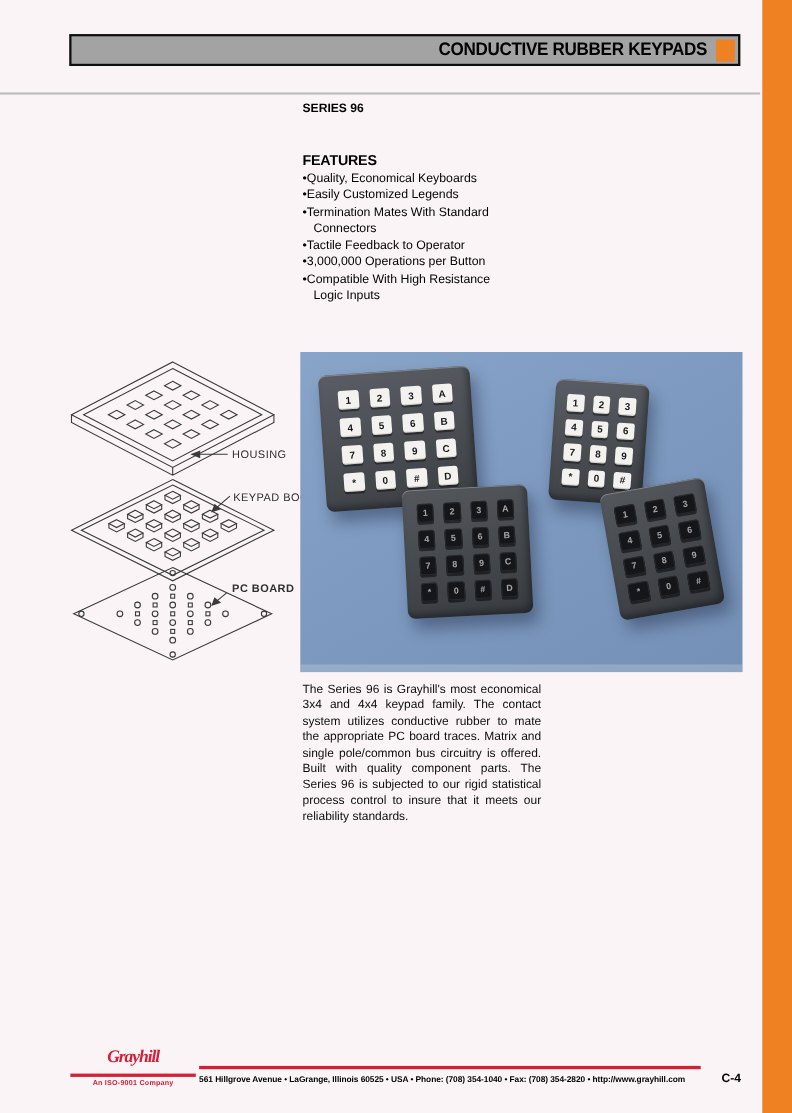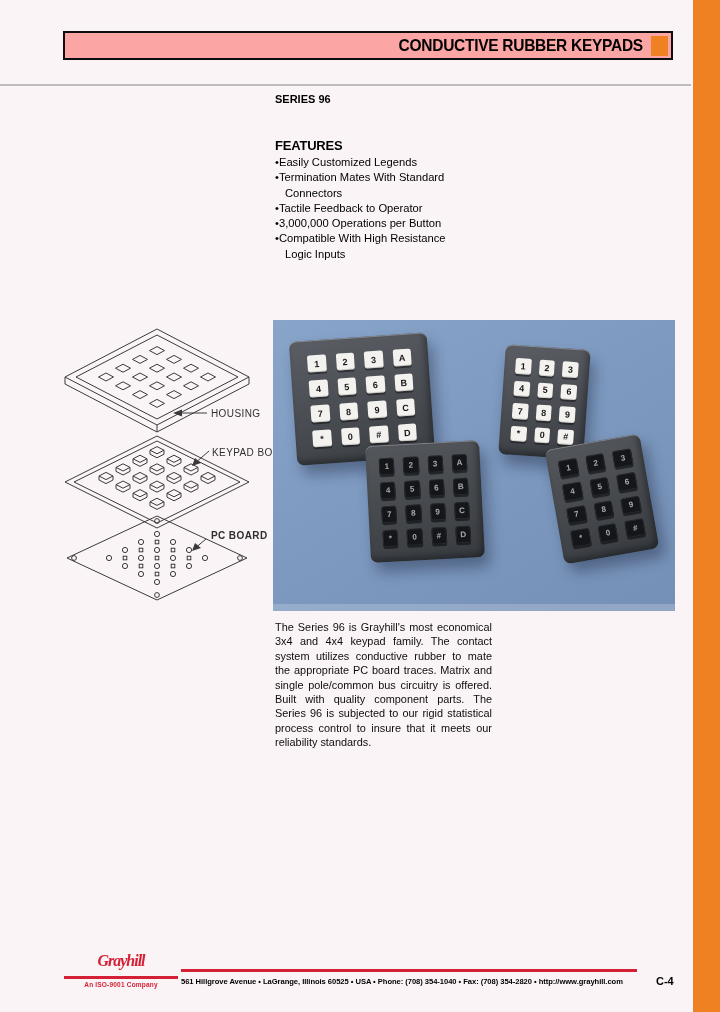--- a/index.html
+++ b/index.html
@@ -4,21 +4,21 @@
 <style>
   html,body{margin:0;padding:0;}
   body{width:720px;height:1012px;position:relative;overflow:hidden;
        background:#faf4f6;font-family:"Liberation Sans",sans-serif;color:#000;}
 
   
   .edge-strip{position:absolute;top:0;right:0;width:27px;height:1012px;}
 
   
   .header-box{position:absolute;left:63px;top:31px;width:610px;height:29px;
-      background:#fca5a5;border:2.5px solid #0e0e0e;
+      background:#a3a3a3;border:2.5px solid #0e0e0e;
       display:flex;align-items:center;justify-content:flex-end;gap:8px;padding-right:3px;box-sizing:border-box;padding-left:48px;}
   .header-title{font-size:16.5px;font-weight:bold;letter-spacing:-.3px;
       transform:scaleX(.94);transform-origin:right center;white-space:nowrap;}
   .header-accent{width:17px;height:20px;flex:0 0 auto;}
 
   .top-rule{position:absolute;left:0;top:84px;width:691px;height:2px;background:#bdbdbd;}
 
   .series-title{position:absolute;left:275px;top:93px;font-size:11px;font-weight:bold;}
   .features-heading{position:absolute;left:275px;top:138px;font-size:13px;font-weight:bold;letter-spacing:-.2px;}
   .features-list{position:absolute;left:275px;top:155px;width:196px;margin:0;padding:0;list-style:none;
@@ -82,20 +82,21 @@
   <span class="header-title">CONDUCTIVE RUBBER KEYPADS</span>
   <span class="header-accent" style="background: rgb(239, 129, 34);"></span>
 </div>
 
 <div class="top-rule"></div>
 
 <div class="series-title">SERIES 96</div>
 
 <div class="features-heading">FEATURES</div>
 <ul class="features-list">
+  <li>Quality, Economical Keyboards</li>
   <li>Easily Customized Legends</li>
   <li>Termination Mates With Standard Connectors</li>
   <li>Tactile Feedback to Operator</li>
   <li>3,000,000 Operations per Button</li>
   <li>Compatible With High Resistance Logic Inputs</li>
 </ul>
 
 <div class="diagram">
   <svg id="diagram-svg" width="222" height="282" viewBox="0 0 222 282">
       <polygon points="105,7 197,55 105,103 13,55" stroke="#3a3a3a" stroke-width="1" fill="none"></polygon>

